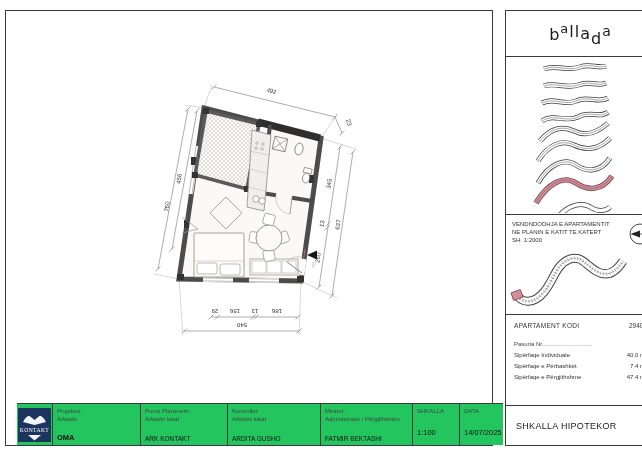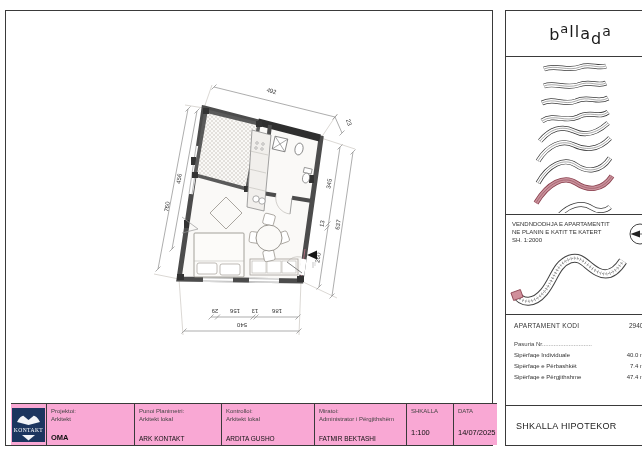--- a/index.html
+++ b/index.html
@@ -8,22 +8,22 @@
     font-family:"Liberation Sans",sans-serif;color:#222;overflow:hidden;
   }
   
   .main-frame{
     position:absolute;left:5px;top:10px;width:488px;height:436px;
     border:1px solid #3a3a3a;box-sizing:border-box;background:#fff;
   }
   .plan-area{position:absolute;left:0;top:0;width:486px;height:392px;}
   
   .titleblock{
-    position:absolute;left:5px;bottom:0;width:486px;height:42px;
-    border-top:1px solid #3a3a3a;display:flex;box-sizing:border-box;background:#f9a8d4;
+    position:absolute;left:11px;bottom:0;width:486px;height:42px;
+    border-top:1px solid #3a3a3a;display:flex;box-sizing:border-box;background:#22c55e;
   }
   .tb-col{position:relative;box-sizing:border-box;border-left:1px solid #3a3a3a;padding:3px 4px;}
   .tb-col:first-child{border-left:none;}
   .tb-logo-cell{width:35px;display:flex;align-items:center;justify-content:center;padding:0;}
   .tb-label{font-size:6px;color:#444;line-height:1.35;white-space:nowrap;}
   .tb-sub{font-size:6px;color:#444;line-height:1.35;white-space:nowrap;}
   .tb-name{position:absolute;left:4px;bottom:3px;font-size:6.5px;color:#111;white-space:nowrap;}
   .tb-name.bold{font-weight:bold;font-size:7.5px;}
   .tb-value{position:absolute;left:4px;bottom:8px;font-size:7.5px;color:#111;}
   

